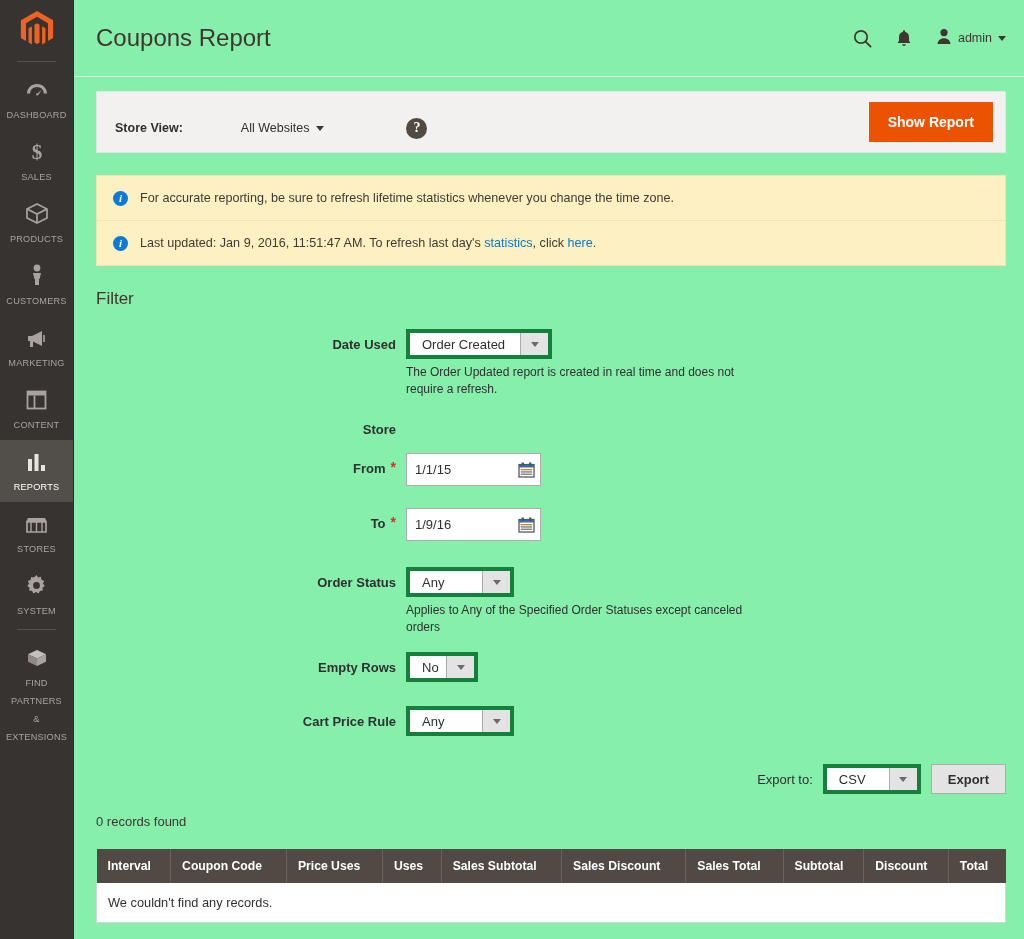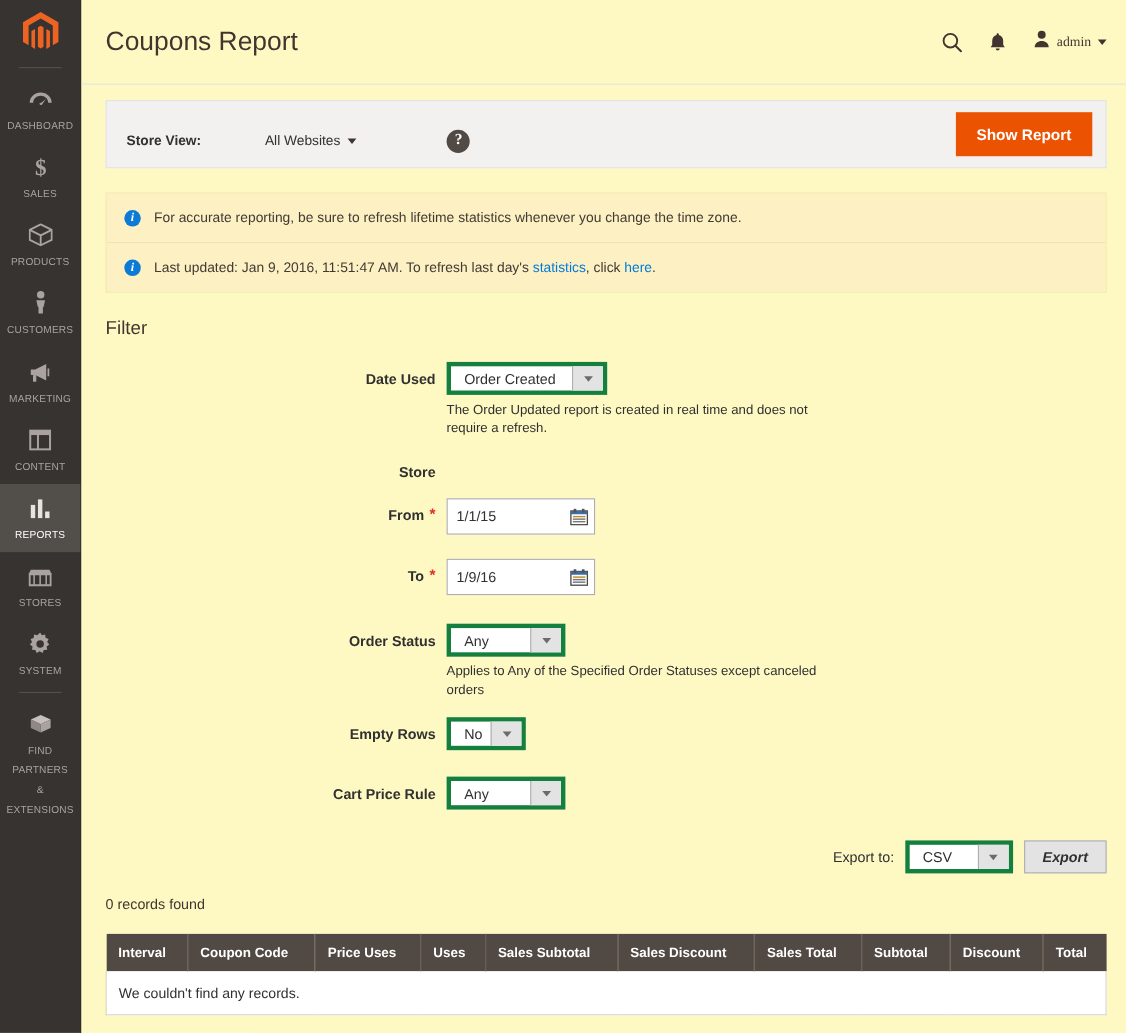--- a/index.html
+++ b/index.html
@@ -38,35 +38,35 @@
     height: 23px; display: flex; align-items: flex-end; justify-content: center;
     margin-bottom: 4px;
   }
   .nav-icon svg { display: block; }
   .nav-label {
     font-size: 9.2px; letter-spacing: .2px; line-height: 11px;
     color: #a9a2a0; white-space: pre-line; font-family: "Liberation Sans", sans-serif;
   }
 
   
-  .main { flex: 1; height: 939px; background: #fef9c3; position: relative; }
+  .main { flex: 1; height: 939px; background: #86efac; position: relative; }
 
   .topbar {
     height: 77px; padding: 0 18px 0 22px;
     display: flex; align-items: center; justify-content: space-between;
     border-bottom: 1px solid #e3e3e3;
   }
   .page-title {
     font-size: 24px; color: #41362f; font-weight: 400;
     font-family: "Liberation Sans", sans-serif;
   }
   .top-actions { display: flex; align-items: center; gap: 24px; }
   .icon-btn { cursor: pointer; display: flex; align-items: center; }
   .admin-box { display: flex; align-items: center; gap: 6px; cursor: pointer; }
-  .admin-name { font-size: 12.5px; color: #41362f; font-family: Liberation Serif, serif; }
+  .admin-name { font-size: 12.5px; color: #41362f; }
   .caret-dn {
     width: 0; height: 0; border-left: 4px solid transparent;
     border-right: 4px solid transparent; border-top: 5px solid #41362f;
   }
 
   .content { padding: 0 18px 0 22px; }
 
   
   .storebar {
     margin-top: 14px;
@@ -173,21 +173,21 @@
 
   
   .exportrow {
     display: flex; align-items: center; justify-content: flex-end;
     gap: 10px; margin-top: 28px;
   }
   .export-label { font-size: 13px; color: #303030; }
   .export-btn {
     border: 1px solid #adadad; background: #e3e3e3; color: #303030;
     font-size: 13px; font-weight: bold; height: 30px; padding: 0 16px;
-    cursor: pointer; font-family: "Liberation Sans", sans-serif; font-style: italic;
+    cursor: pointer; font-family: "Liberation Sans", sans-serif;
   }
 
   .records { margin-top: 20px; font-size: 13px; color: #41362f; }
 
   
   .grid { margin-top: 20px; width: 100%; border-collapse: collapse; }
   .grid th {
     background: #514943; color: #ffffff; text-align: left;
     font-size: 12.2px; font-weight: bold; padding: 10px 11px;
     border-right: 1px solid #6c6159; white-space: nowrap;

